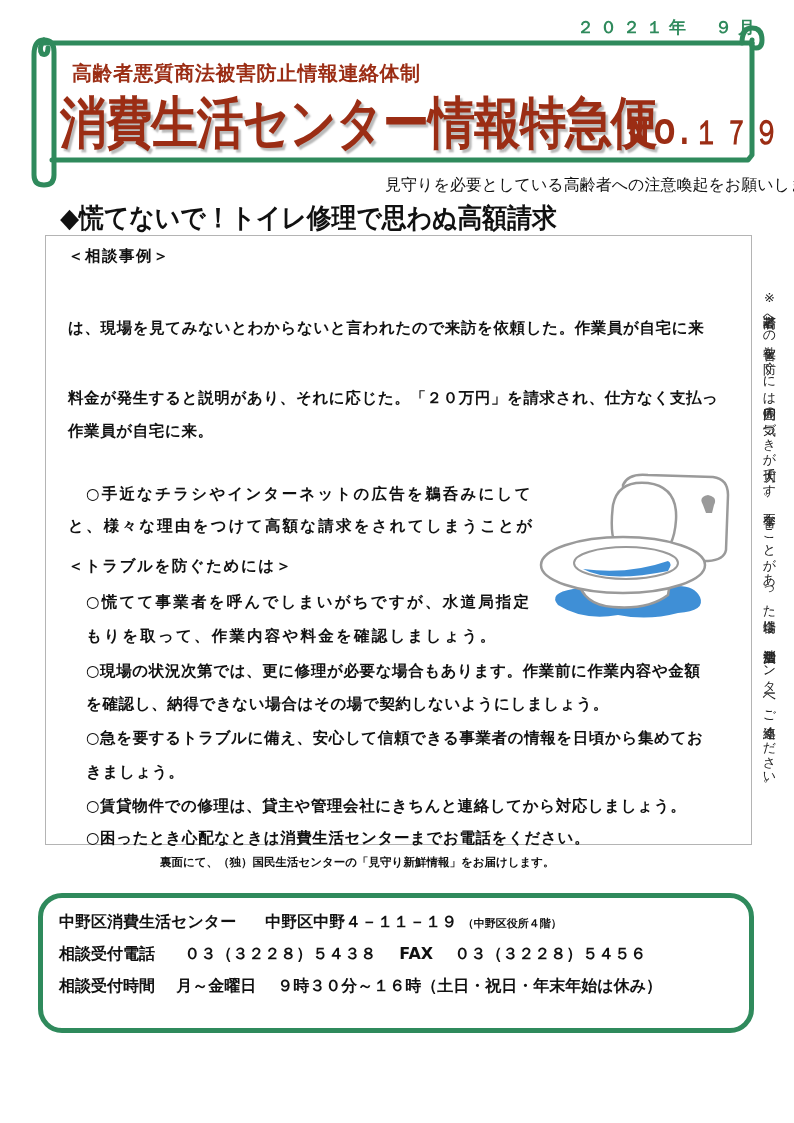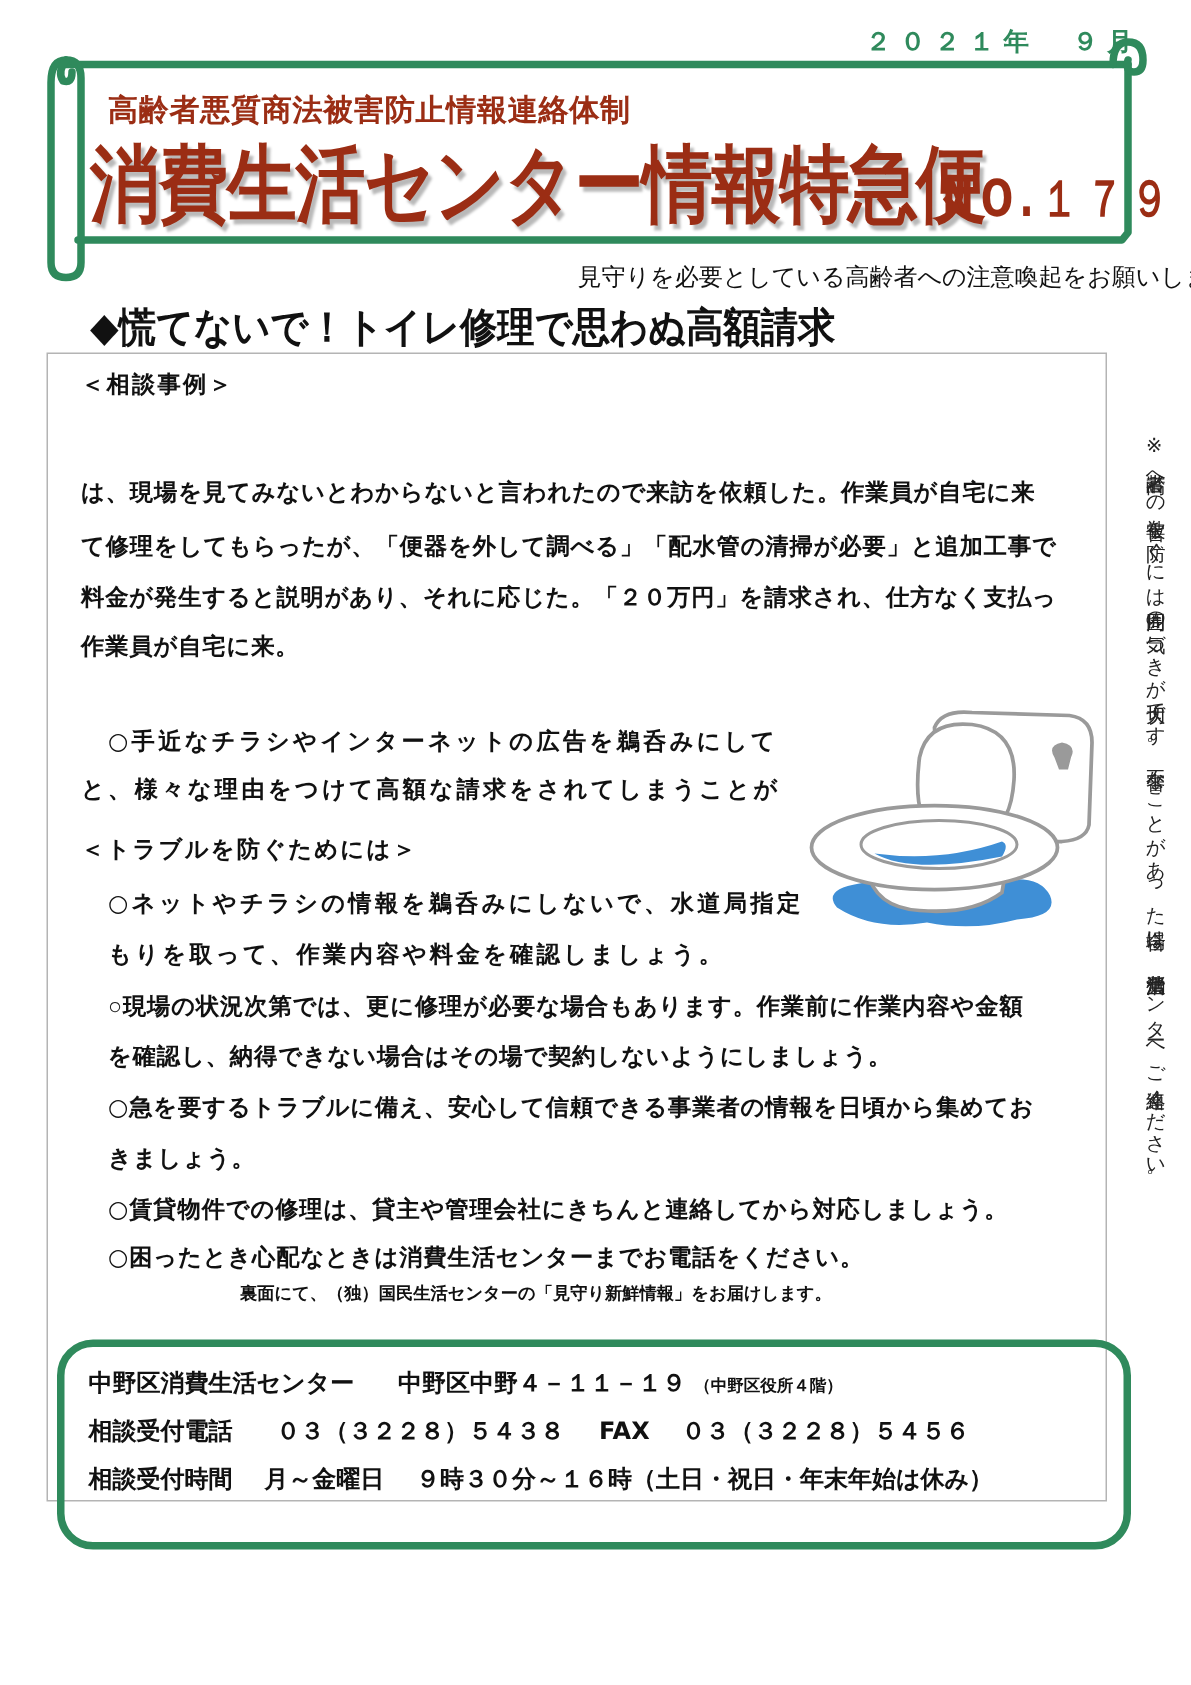--- a/index.html
+++ b/index.html
@@ -49,21 +49,21 @@
     
     .headline {
       left: 60px; top: 200px;
       font-size: 27px; font-weight: bold; color: #111;
       white-space: nowrap;
       transform: scaleX(0.92); transform-origin: left top;
     }
 
     
     .content-box {
-      left: 31px; top: 235px; width: 707px; height: 766px;
+      left: 45px; top: 235px; width: 707px; height: 610px;
       border: 1.5px solid #b4b4b4;
       box-sizing: border-box;
     }
     .line {
       position: absolute;
       font-size: 15.5px; font-weight: bold; color: #111;
       white-space: nowrap;
       letter-spacing: 0.6px;
     }
     .section-head { letter-spacing: 1.5px; }
@@ -124,31 +124,30 @@
 <div class="abs main-title">消費生活センター情報特急便</div>
 <div class="abs issue-no">NO.１７９</div>
 <div class="abs caption-top">見守りを必要としている高齢者への注意喚起をお願いします。</div>
 
 <div class="abs headline">◆慌てないで！トイレ修理で思わぬ高額請求</div>
 
 <div class="abs content-box">
   <div class="line section-head" style="left:22px; top:10px;">＜相談事例＞</div>
 
   <div class="line" style="left:22px; top:82px;">は、現場を見てみないとわからないと言われたので来訪を依頼した。作業員が自宅に来</div>
-  <div class="line" style="left:22px; top:118px;">て修理をしてもらったが、「便器を外して調べる」「配水管の清掃が必要」と追加工事で</div>
   <div class="line" style="left:22px; top:152px;text-align:center;">料金が発生すると説明があり、それに応じた。「２０万円」を請求され、仕方なく支払っ</div>
   <div class="line" style="left:22px; top:185px;">作業員が自宅に来。</div>
 
   <div class="line wide" style="left:40px; top:248px;">○手近なチラシやインターネットの広告を鵜呑みにして</div>
   <div class="line wide" style="left:22px; top:280px;">と、様々な理由をつけて高額な請求をされてしまうことが</div>
 
   <div class="line section-head" style="left:22px; top:320px;">＜トラブルを防ぐためには＞</div>
-  <div class="line wide" style="left:40px; top:356px;">○ネットやチラシの情報を鵜呑みにしないで、水道局指定</div>
+  <div class="line wide" style="left:40px; top:356px;">○慌てて事業者を呼んでしまいがちですが、水道局指定</div>
   <div class="line wide" style="left:40px; top:390px;">もりを取って、作業内容や料金を確認しましょう。</div>
-  <div class="line" style="left:40px; top:425px;font-family:Liberation Serif, serif;">○現場の状況次第では、更に修理が必要な場合もあります。作業前に作業内容や金額</div>
+  <div class="line" style="left:40px; top:425px;">○現場の状況次第では、更に修理が必要な場合もあります。作業前に作業内容や金額</div>
   <div class="line" style="left:40px; top:458px;">を確認し、納得できない場合はその場で契約しないようにしましょう。</div>
   <div class="line" style="left:40px; top:492px;">○急を要するトラブルに備え、安心して信頼できる事業者の情報を日頃から集めてお</div>
   <div class="line" style="left:40px; top:526px;">きましょう。</div>
   <div class="line" style="left:40px; top:560px;">○賃貸物件での修理は、貸主や管理会社にきちんと連絡してから対応しましょう。</div>
   <div class="line" style="left:40px; top:592px;">○困ったとき心配なときは消費生活センターまでお電話をください。</div>
 </div>
 
 <svg class="abs toilet" width="210" height="160" viewBox="0 0 210 160">
 
   <path d="M30 140 Q20 128 45 124 Q70 118 90 126 Q115 116 140 122 Q165 118 172 132 Q178 146 150 148 Q120 156 90 150 Q55 156 30 140 Z" fill="#3f8fd6"></path>

